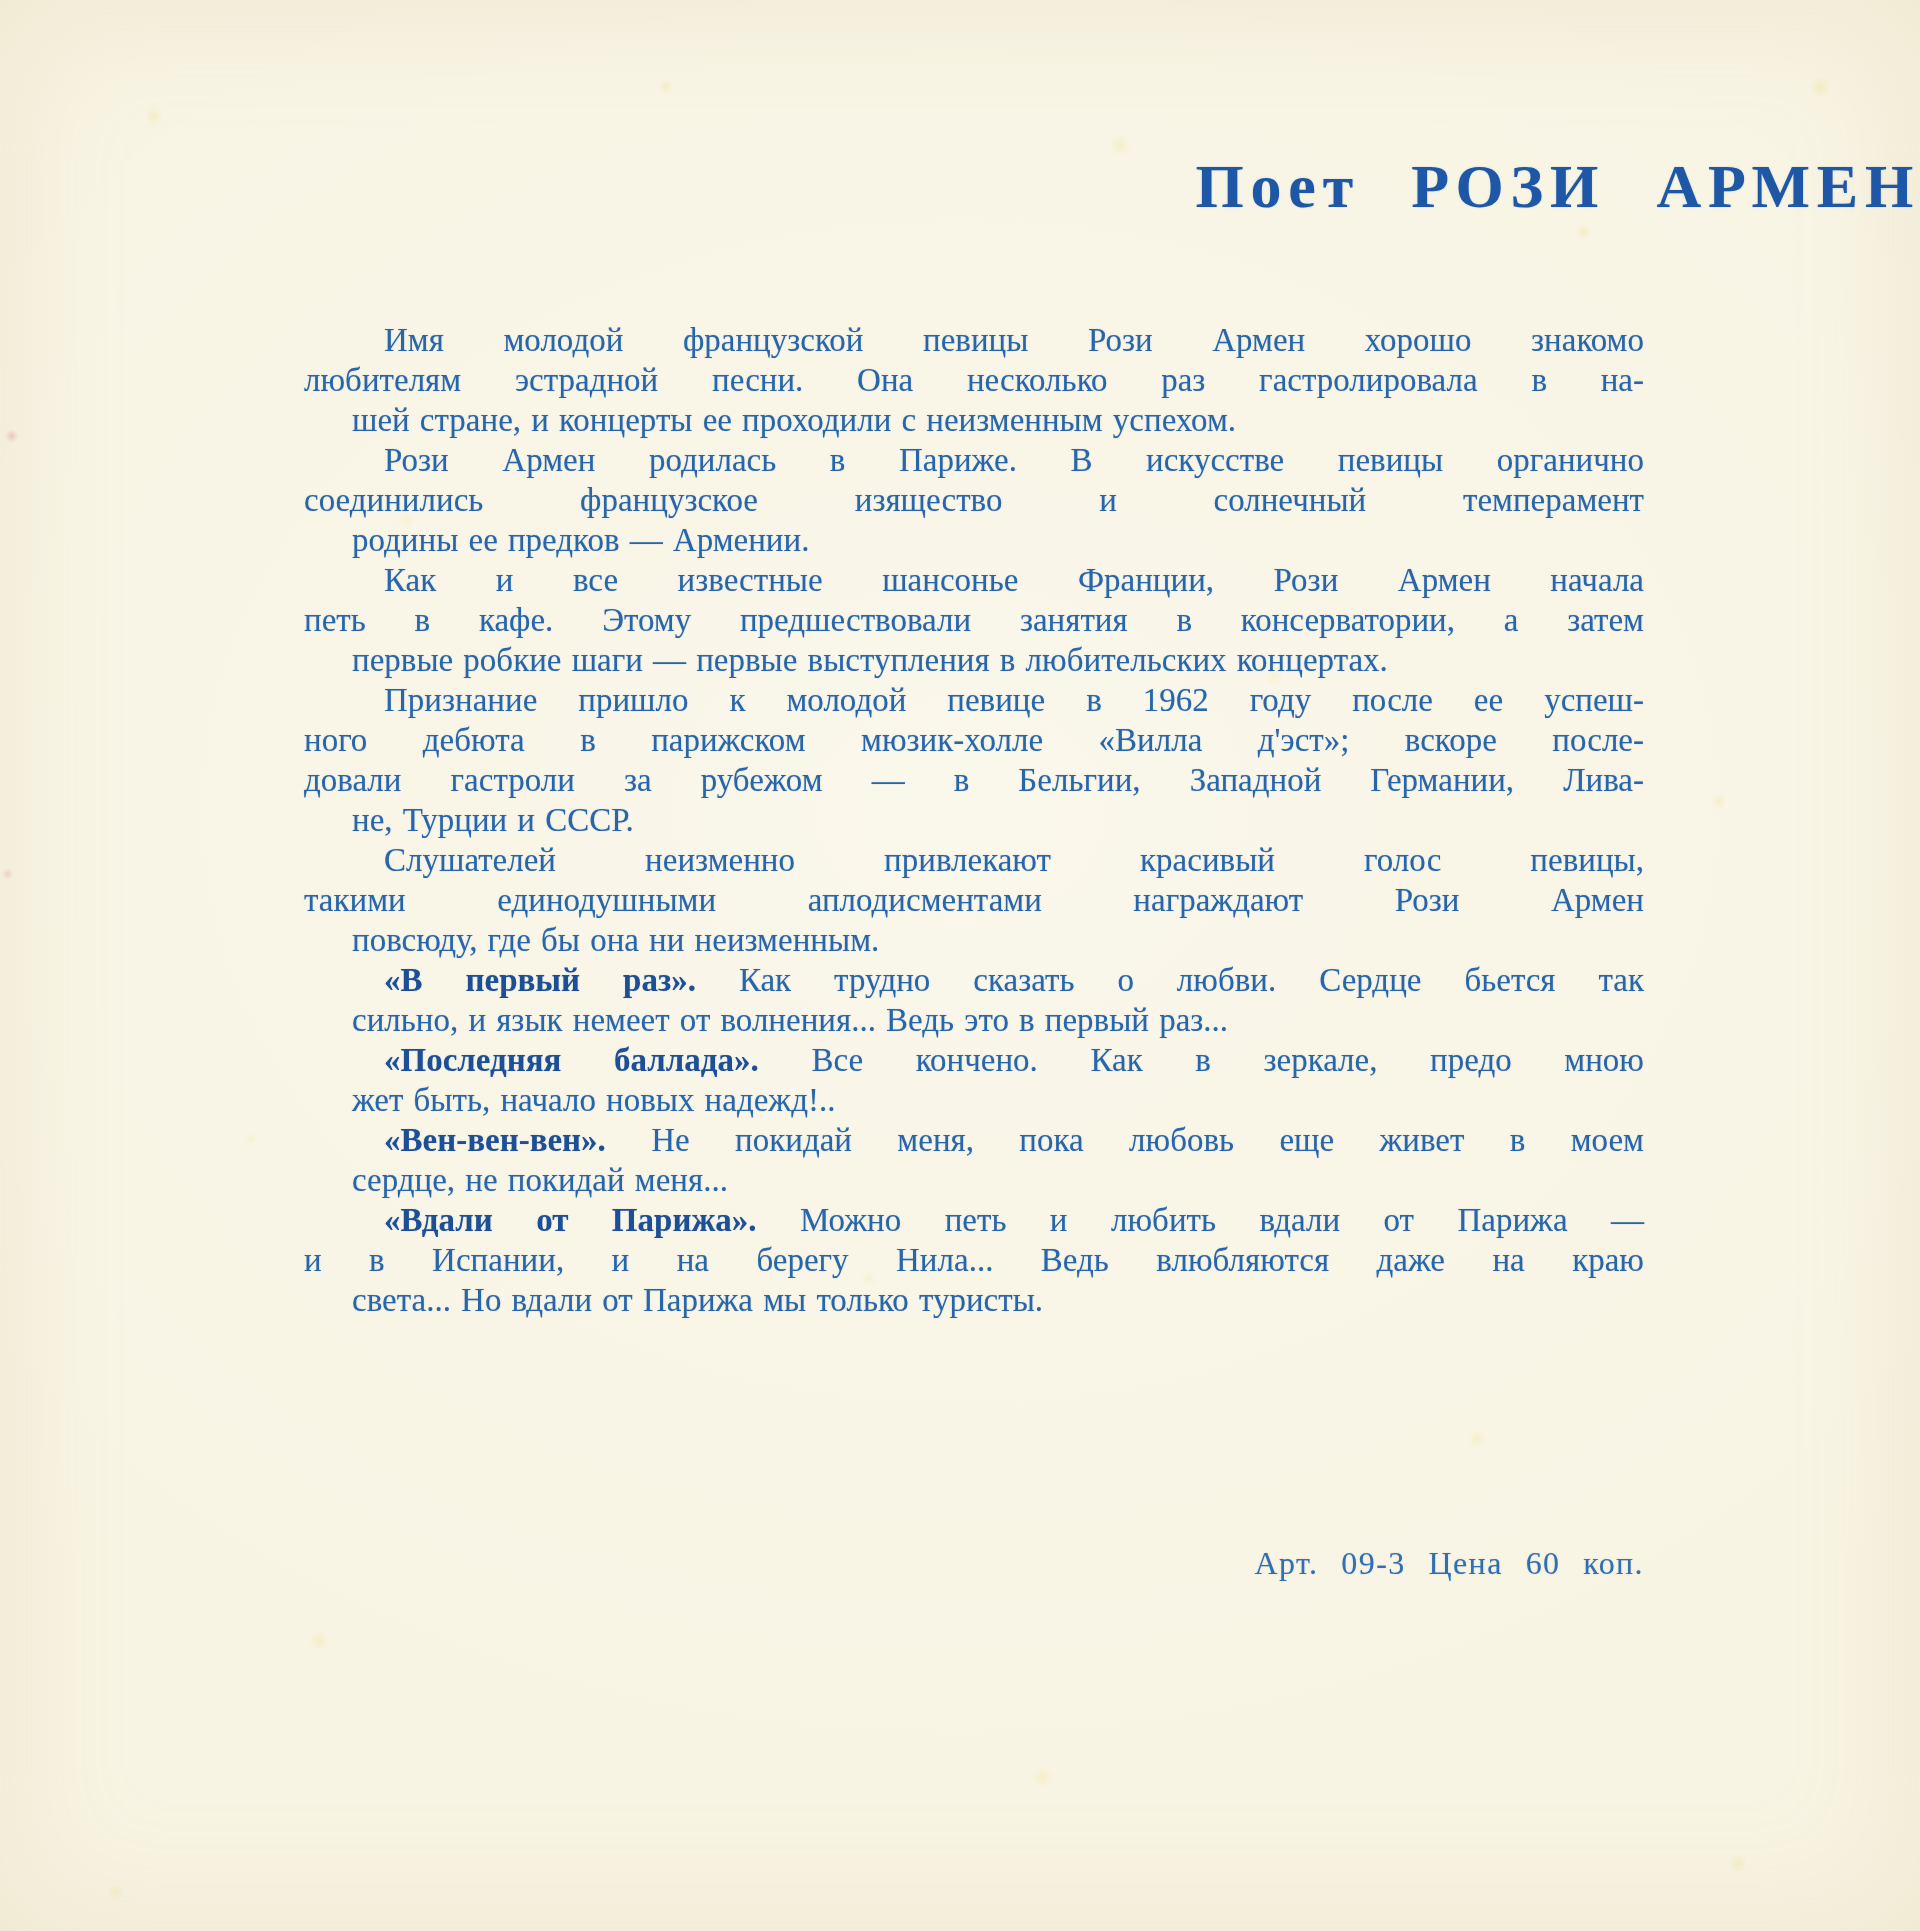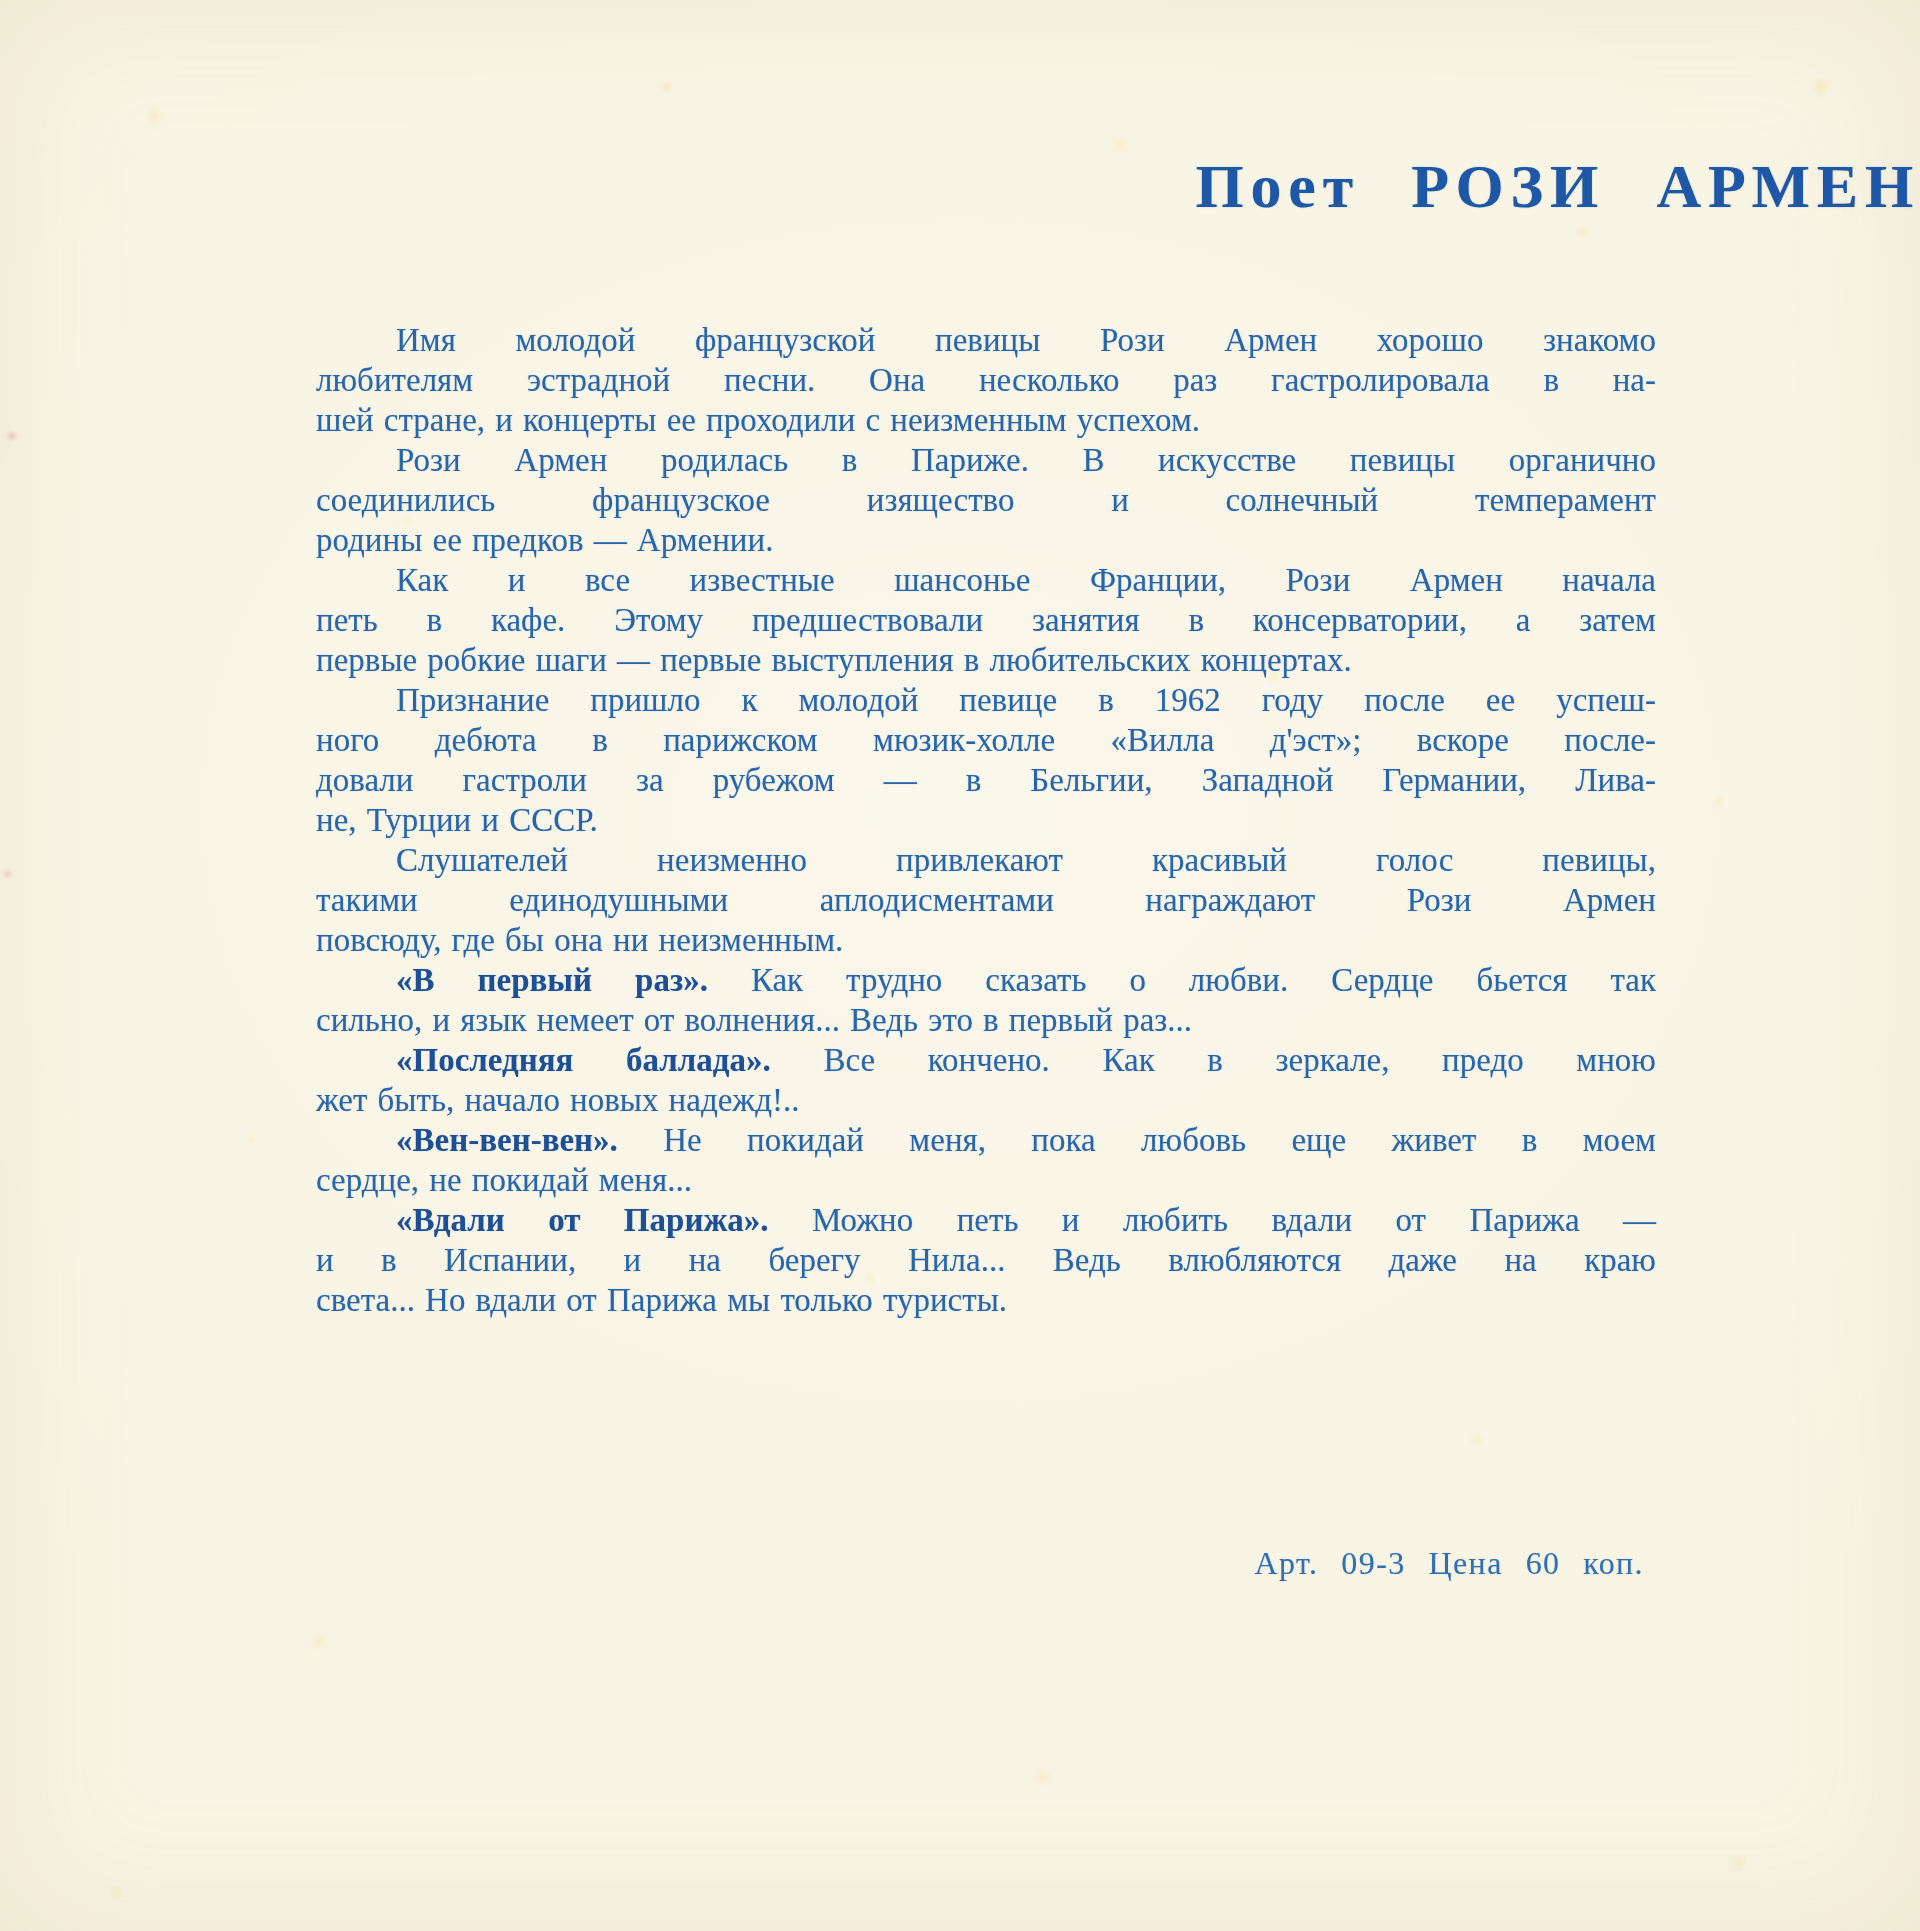--- a/index.html
+++ b/index.html
@@ -40,39 +40,39 @@
     font-size: 62px;
     font-weight: bold;
     letter-spacing: 6.8px;
     word-spacing: 29px;
     color: #1d57a6;
     text-shadow: 0 0 1.9px rgba(60,110,170,.30);
     white-space: nowrap;
   }
   .text-block {
     position: absolute;
-    left: 316px;
+    left: 304px;
     top: 320px;
     width: 1340px;
     color: #2766ab;
     text-shadow: 0 0 1.4px rgba(60,110,170,.30);
   }
   .line {
     font-size: 33px;
     line-height: 40px;
     height: 40px;
     word-spacing: 1.9px;
     text-align: justify;
     text-align-last: justify;
     overflow: visible;
     white-space: nowrap;
   }
   .line.just { white-space: normal; }
   .line.first { text-indent: 80px; }
-  .line.last { text-align-last: left; }
+  .line.last { text-align-last: left; margin-left: 48px; }
   .song-title {
     font-weight: bold;
     color: #1c4f96;
   }
   .footer {
     position: absolute;
     top: 1545px;
     right: 276px;
     font-size: 32px;
     letter-spacing: 1.4px;

